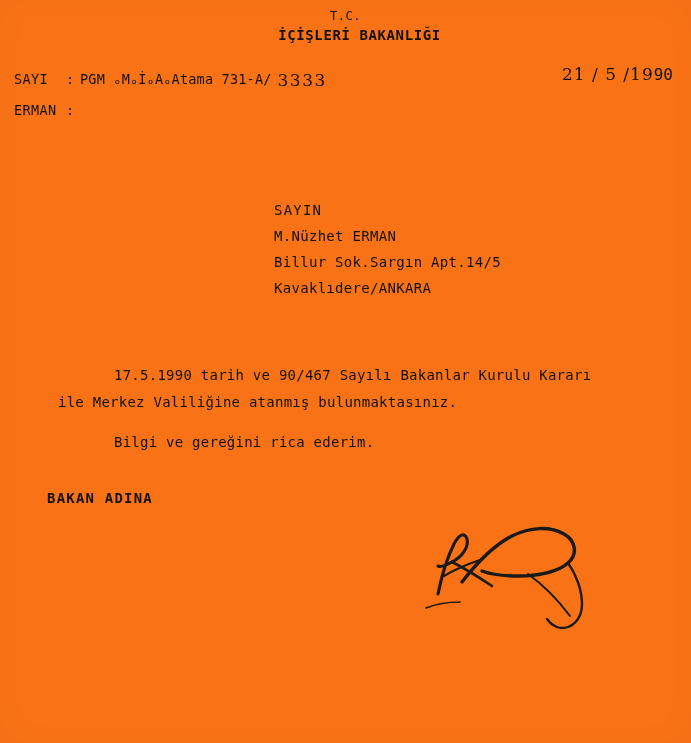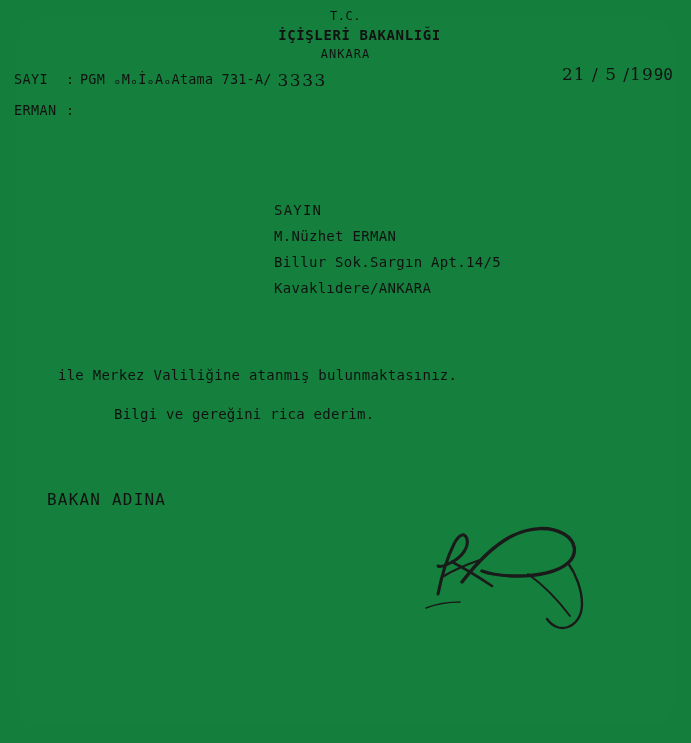--- a/index.html
+++ b/index.html
@@ -12,21 +12,21 @@
     height: 743px;
     position: relative;
     font-family: "DejaVu Sans Mono", "Liberation Mono", monospace;
     color: #111111;
     overflow: hidden;
   }
 
   .page {
     position: absolute;
     inset: 0;
-    background: #15803d;
+    background: #f97316;
   }
 
   
   .header {
     position: absolute;
     top: 8px;
     left: 0;
     width: 100%;
     text-align: center;
     line-height: 1.45;
@@ -136,23 +136,24 @@
   }
   .para-gap {
     height: 12px;
   }
 
   
   .bakan-adina {
     position: absolute;
     left: 47px;
     top: 490px;
-    font-size: 16px;
+    font-size: 14px;
     letter-spacing: 1.2px;
     white-space: nowrap;
+    font-weight: bold;
   }
 
   .sig-block {
     position: absolute;
     left: 474px;
     top: 568px;
     font-size: 14px;
     line-height: 1.85;
     letter-spacing: 0.3px;
     white-space: nowrap;
@@ -177,21 +178,20 @@
   }
 </style>
 </head>
 <body>
 
 <div class="page">
 
   <div class="header">
     <div class="tc">T.C.</div>
     <div class="ministry">İÇİŞLERİ BAKANLIĞI</div>
-    <div class="city">ANKARA</div>
   </div>
 
   <div class="ref-row">
     <span class="ref-label">SAYI</span><span class="ref-colon">:</span><span class="ref-value">PGM ₒMₒİₒAₒAtama 731-A/</span><span class="ref-handwritten">3333</span>
   </div>
 
   <div class="date">
     <span>21 / 5 /19</span><span class="stamped">90</span>
   </div>
 
@@ -200,20 +200,21 @@
   </div>
 
   <div class="addressee">
     <span class="line sayin">SAYIN</span>
     <span class="line">M.Nüzhet ERMAN</span>
     <span class="line">Billur Sok.Sargın Apt.14/5</span>
     <span class="line">Kavaklıdere/ANKARA</span>
   </div>
 
   <div class="body-text">
+    <p><span class="indent"></span><span>17.5.1990 tarih ve 90/467 Sayılı Bakanlar Kurulu Kararı</span></p>
     <p>ile Merkez Valiliğine atanmış bulunmaktasınız.</p>
     <div class="para-gap"></div>
     <p><span class="indent"></span><span>Bilgi ve gereğini rica ederim.</span></p>
   </div>
 
   <div class="bakan-adina">BAKAN ADINA</div>
 
   <svg class="signature-svg" viewBox="0 0 190 135" aria-hidden="true">
     <g fill="none" stroke="#1a1a1a" stroke-linecap="round" stroke-linejoin="round">
       <path d="M20 82 C24 62 30 44 36 32 C41 22 47 20 49 27 C51 35 44 45 34 50 C27 54 22 55 20 54" stroke-width="3.1"></path>

